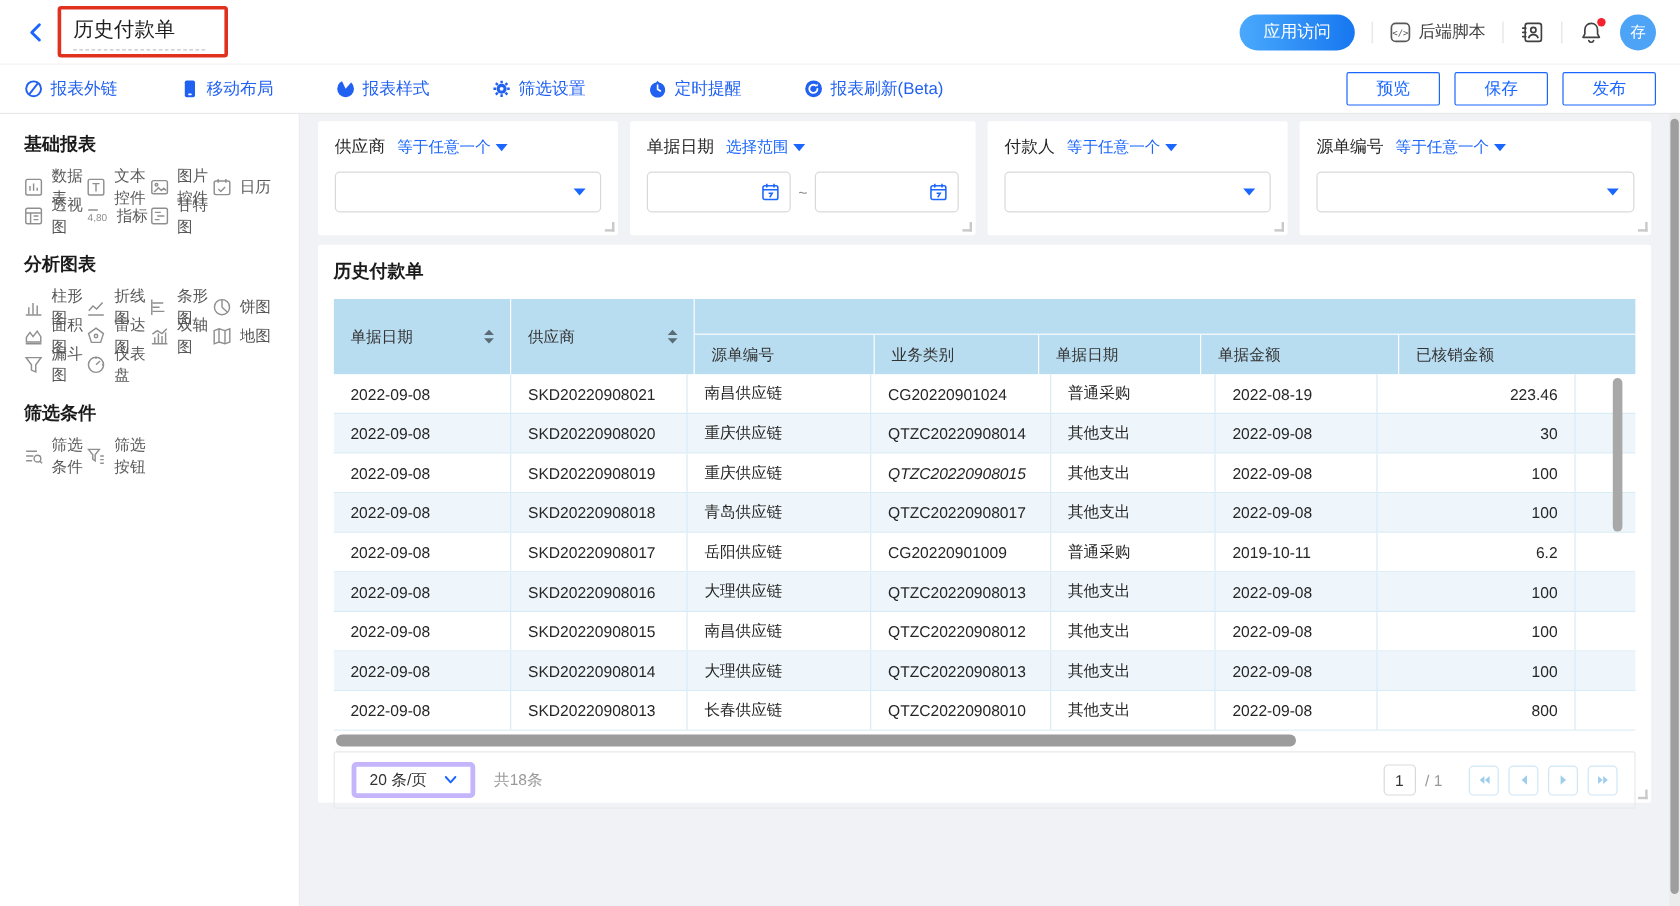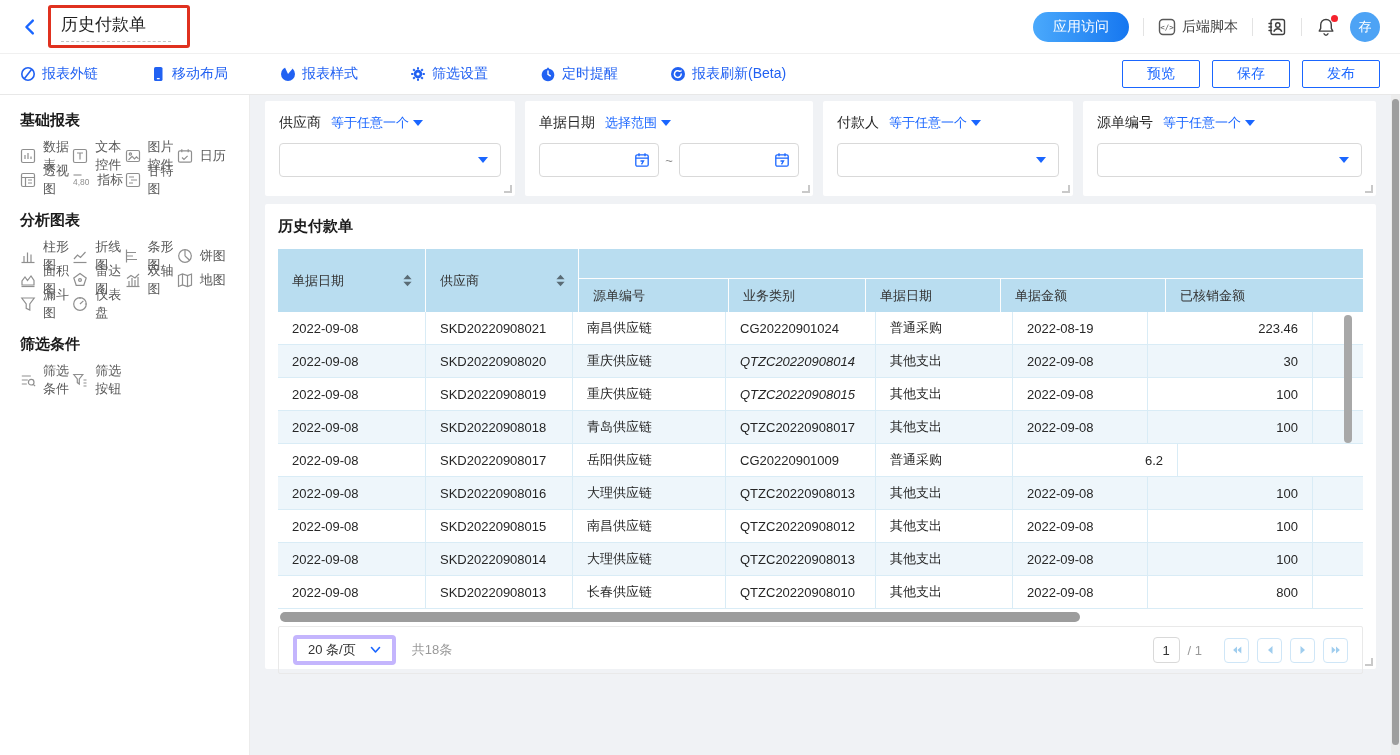--- a/index.html
+++ b/index.html
@@ -539,21 +539,21 @@
             <div class="td" style="width: 150px;">CG20220901024</div>
             <div class="td" style="width: 137px;">普通采购</div>
             <div class="td" style="width: 135px;">2022-08-19</div>
             <div class="td num" style="width: 165px;">223.46</div>
             <div class="td last"></div>
           </div>
           <div class="trow even">
             <div class="td" style="width: 148px;">2022-09-08</div>
             <div class="td" style="width: 147px;">SKD20220908020</div>
             <div class="td" style="width: 153px;">重庆供应链</div>
-            <div class="td" style="width: 150px; font-style: italic;">QTZC20220908014</div>
+            <div class="td" style="width: 150px;">QTZC20220908014</div>
             <div class="td" style="width: 137px;">其他支出</div>
             <div class="td" style="width: 135px;">2022-09-08</div>
             <div class="td num" style="width: 165px;">30</div>
             <div class="td last"></div>
           </div>
           <div class="trow">
             <div class="td" style="width: 148px;">2022-09-08</div>
             <div class="td" style="width: 147px;">SKD20220908019</div>
             <div class="td" style="width: 153px;">重庆供应链</div>
             <div class="td" style="width: 150px; font-style: italic;">QTZC20220908015</div>
@@ -571,20 +571,21 @@
             <div class="td" style="width: 135px;">2022-09-08</div>
             <div class="td num" style="width: 165px;">100</div>
             <div class="td last"></div>
           </div>
           <div class="trow">
             <div class="td" style="width: 148px;">2022-09-08</div>
             <div class="td" style="width: 147px;">SKD20220908017</div>
             <div class="td" style="width: 153px;">岳阳供应链</div>
             <div class="td" style="width: 150px;">CG20220901009</div>
             <div class="td" style="width: 137px;">普通采购</div>
+            <div class="td" style="width: 135px;">2019-10-11</div>
             <div class="td num" style="width: 165px;">6.2</div>
             <div class="td last"></div>
           </div>
           <div class="trow even">
             <div class="td" style="width: 148px;">2022-09-08</div>
             <div class="td" style="width: 147px;">SKD20220908016</div>
             <div class="td" style="width: 153px;">大理供应链</div>
             <div class="td" style="width: 150px;">QTZC20220908013</div>
             <div class="td" style="width: 137px;">其他支出</div>
             <div class="td" style="width: 135px;">2022-09-08</div>

